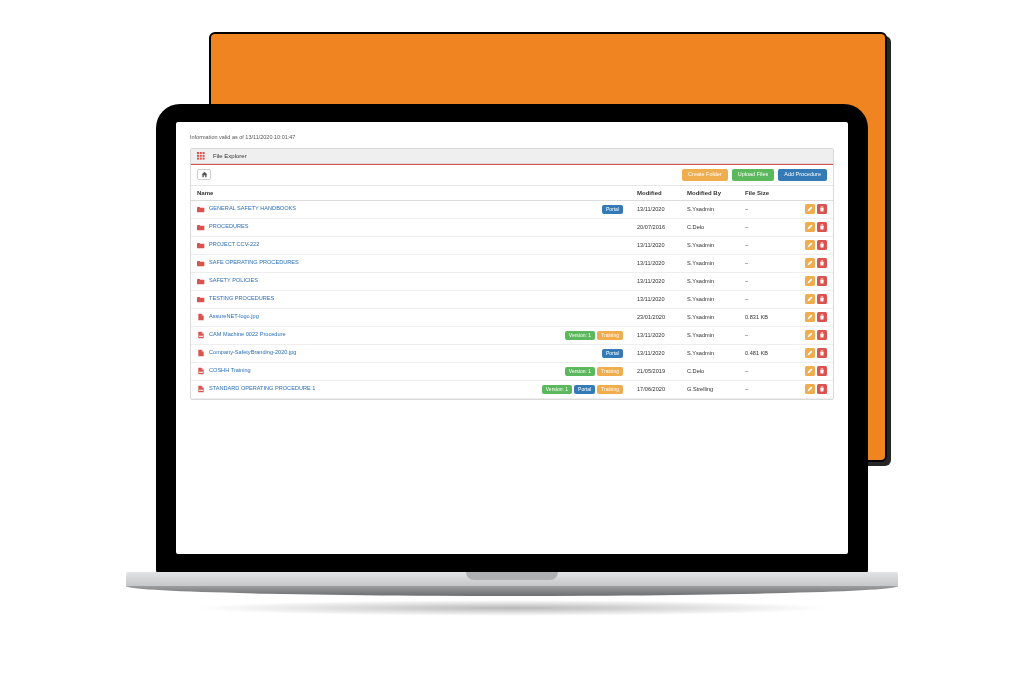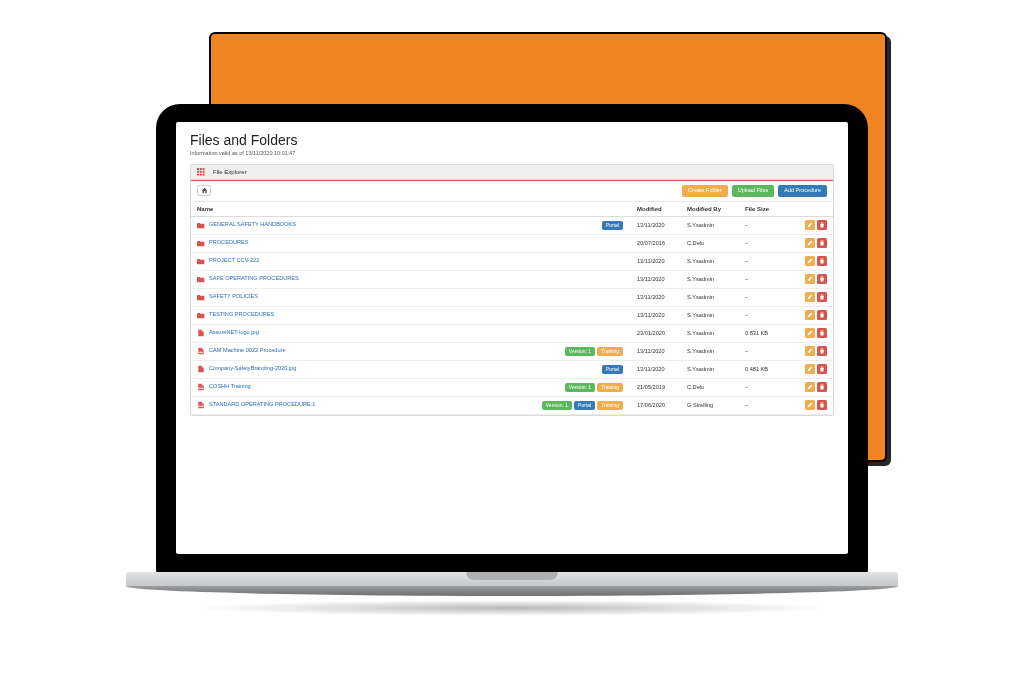--- a/index.html
+++ b/index.html
@@ -57,21 +57,20 @@
 <body>
 
 <div class="scene">
   <div class="orange-card"></div>
 
   <div class="laptop">
     <div class="bezel">
       <div class="screen">
 
         <div class="app">
-          <div class="title">Files and Folders</div>
           <div class="subtitle">Information valid as of 13/11/2020 10:01:47</div>
 
           <div class="panel">
             <div class="panel-hdr">
               <span class="icon">
                 <svg viewBox="0 0 10 10">
                     <g fill="#d9534f">
                       <rect x="0" y="0" width="2.5" height="2.5"></rect>
                       <rect x="3.5" y="0" width="2.5" height="2.5"></rect>
                       <rect x="7" y="0" width="2.5" height="2.5"></rect>

